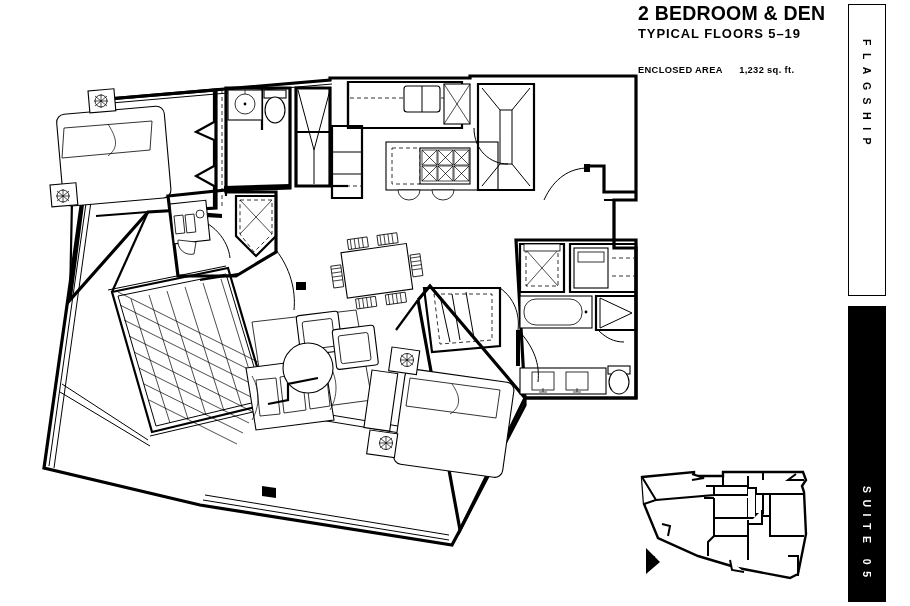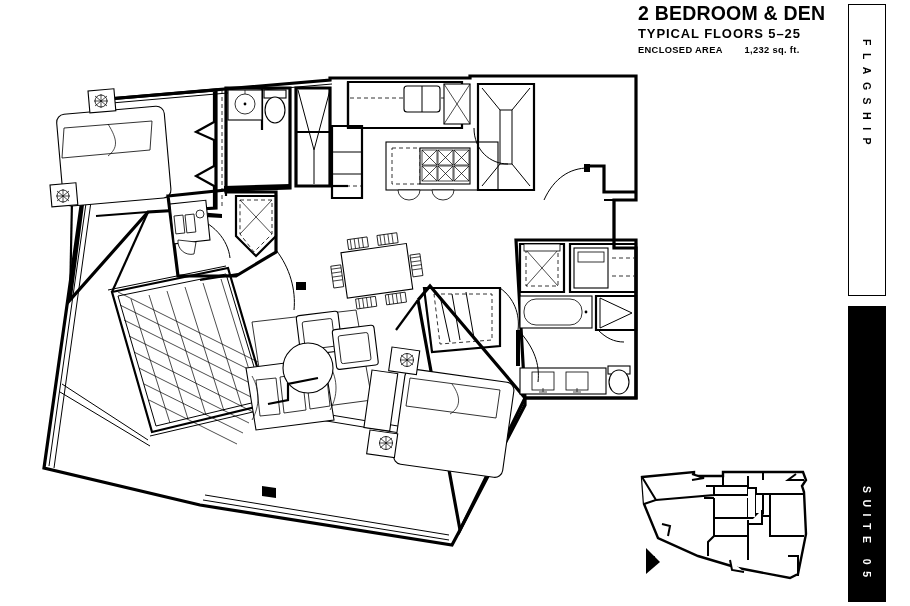--- a/index.html
+++ b/index.html
@@ -39,33 +39,34 @@
   }
   #floors-subtitle {
     font-size: 13px;
     font-weight: bold;
     letter-spacing: 0.9px;
     line-height: 17px;
     margin-top: 1px;
     white-space: nowrap;
   }
   #area-table {
+    margin-top: 20px;
     width: 167px;
     border-collapse: collapse;
     font-size: 9.3px;
     font-weight: bold;
     letter-spacing: 0.35px;
   }
   #area-table td {
     padding: 3.3px 0;
     vertical-align: baseline;
     white-space: nowrap;
   }
   #area-table td.val {
-    text-align: center;
+    text-align: left;
   }
 
   
   #brand-bar {
     position: absolute;
     left: 848px;
     top: 4px;
     width: 38px;
     height: 292px;
     border: 1.3px solid #000;
@@ -511,21 +512,21 @@
       <path class="w2" d="M 268,404 L 288,400 L 288,384 L 318,378"></path>
       <path class="w2" d="M 200,280 L 238,274"></path>
       <path class="w2" d="M 96,216 L 148,212"></path>
       <path class="w2" d="M 112,292 L 148,212"></path>
     </g>
 
   </svg>
 
   <div id="title-block">
     <div id="suite-title">2 BEDROOM &amp; DEN</div>
-    <div id="floors-subtitle">TYPICAL FLOORS 5–25</div>
+    <div id="floors-subtitle">TYPICAL FLOORS 5–19</div>
     <table id="area-table">
       <tbody>
         <tr>
           <td>ENCLOSED AREA</td>
           <td class="val">1,232 sq. ft.</td>
         </tr>
       </tbody>
     </table>
   </div>
 

